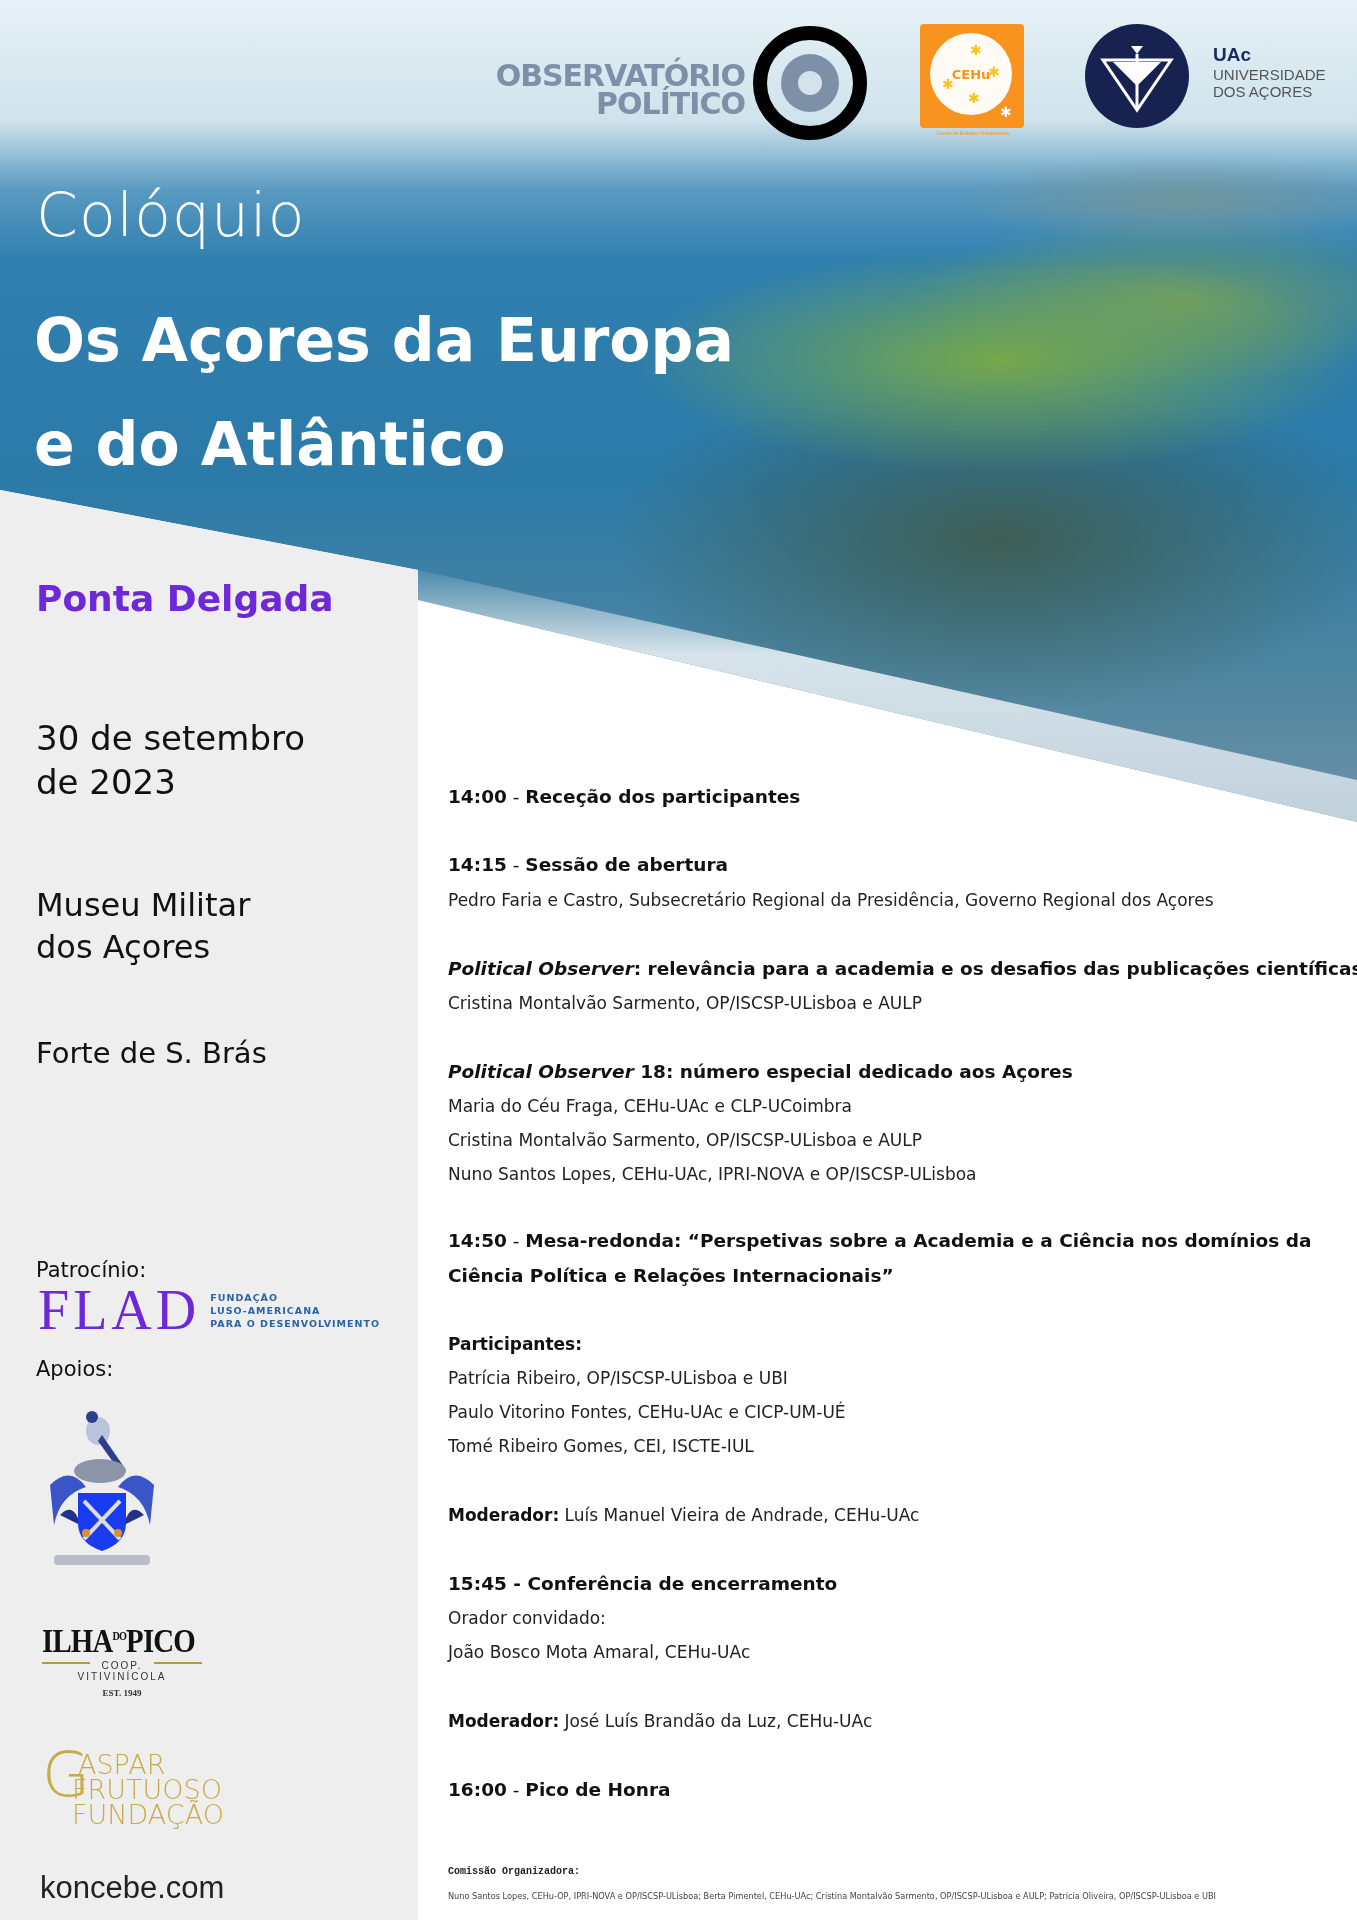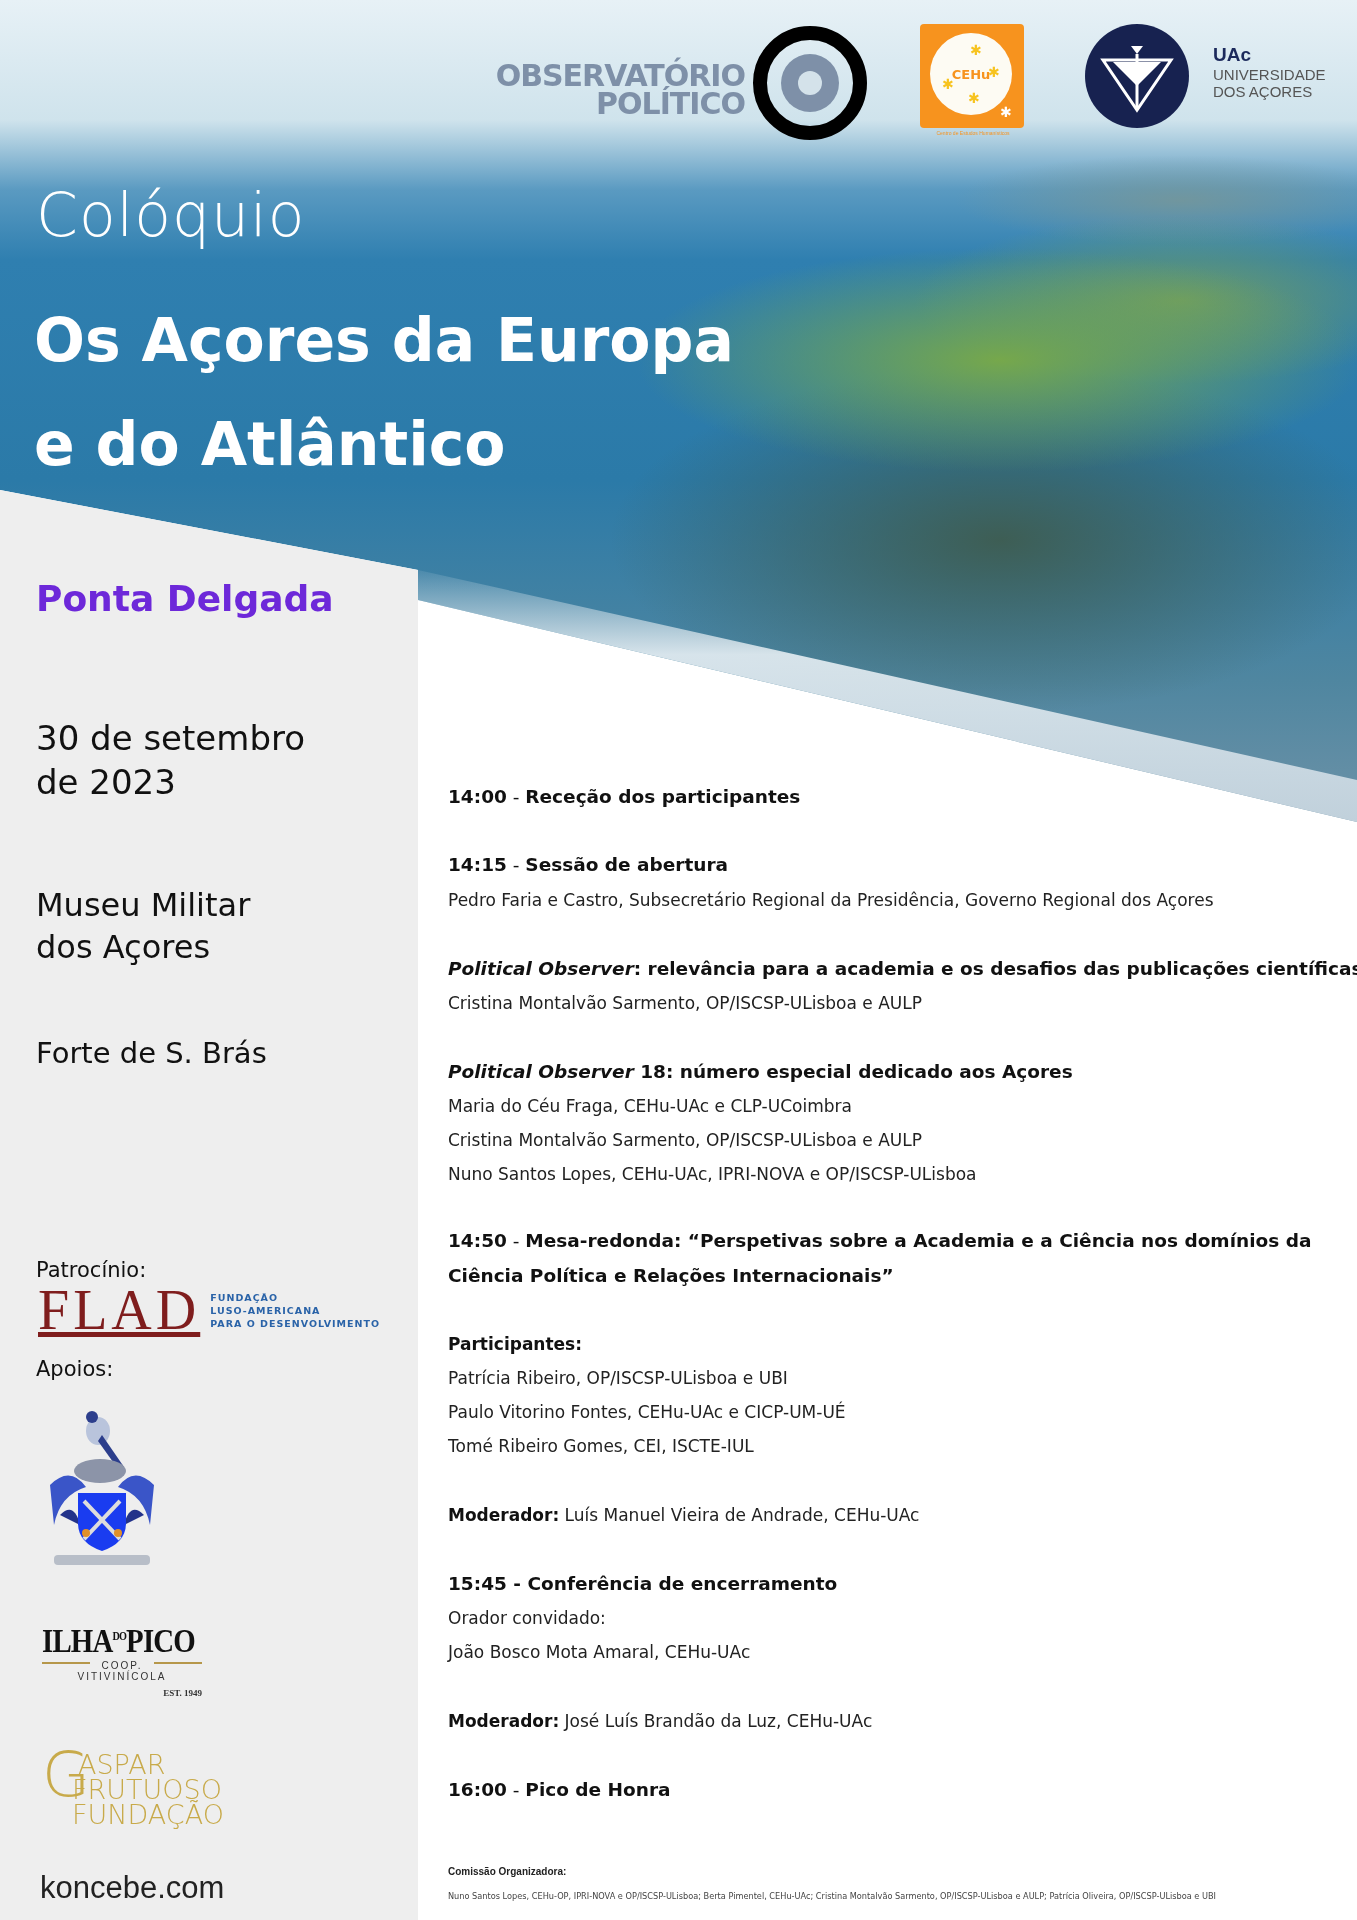--- a/index.html
+++ b/index.html
@@ -79,46 +79,46 @@
   }
 
   
   .l-city { position: absolute; left: 36px; top: 578px; font-family: "DejaVu Sans", sans-serif; font-weight: bold; font-size: 36px; color: #6d28d9; }
   .l-date { position: absolute; left: 36px; top: 708px; font-family: "DejaVu Sans", sans-serif; font-size: 34px; line-height: 44px; color: #111; margin-top: 8px; }
   .l-venue { position: absolute; left: 36px; top: 884px; font-family: "DejaVu Sans", sans-serif; font-size: 32px; line-height: 42px; color: #111; }
   .l-fort { position: absolute; left: 36px; top: 1036px; font-family: "DejaVu Sans", sans-serif; font-size: 29px; color: #111; }
   .l-label { position: absolute; left: 36px; font-family: "DejaVu Sans", sans-serif; font-size: 21px; color: #111; }
 
   .flad { position: absolute; left: 38px; top: 1278px; display: flex; align-items: center; }
-  .flad .big { font-family: "Liberation Serif", serif; font-size: 56px; color: #7f1d1d; letter-spacing: 4px; text-decoration: underline; }
+  .flad .big { font-family: "Liberation Serif", serif; font-size: 56px; color: #6d28d9; letter-spacing: 4px; }
   .flad .small { margin-left: 10px; font-family: "DejaVu Sans", sans-serif; font-weight: bold; font-size: 9.5px; line-height: 13px; color: #2a63a8; letter-spacing: 1px; }
 
   .crest { position: absolute; left: 40px; top: 1405px; width: 124px; height: 165px; }
 
   .pico { position: absolute; left: 42px; top: 1622px; width: 160px; text-align: center; }
   .pico .name { font-family: "Liberation Serif", serif; font-weight: bold; font-size: 34px; color: #111; letter-spacing: -1px; transform: scaleX(0.85); transform-origin: left; white-space: nowrap; text-align: left; }
   .pico .name small { font-size: 12px; vertical-align: super; }
   .pico .coop { font-size: 10px; color: #333; letter-spacing: 2px; margin-top: 0; }
-  .pico .est { font-family: "Liberation Serif", serif; font-weight: bold; font-size: 9px; color: #333; margin-top: 6px; text-align: right; }
+  .pico .est { font-family: "Liberation Serif", serif; font-weight: bold; font-size: 9px; color: #333; margin-top: 6px; }
   .pico .rule { position: absolute; top: 40px; height: 2px; width: 48px; background: #b6974a; }
 
   .gaspar { position: absolute; left: 42px; top: 1752px; font-family: "DejaVu Sans", sans-serif; color: #c8aa4a; }
   .gaspar .g { position: absolute; left: 0; top: -8px; font-size: 62px; line-height: 62px; font-weight: 200; }
   .gaspar .lines { position: absolute; left: 36px; top: 0; font-size: 27px; line-height: 25px; white-space: nowrap; font-weight: 200; }
 
   .site { position: absolute; left: 40px; top: 1870px; font-family: "Liberation Sans", sans-serif; font-size: 31px; color: #222; }
 
   
   .prog { position: absolute; left: 448px; font-family: "DejaVu Sans", sans-serif; font-size: 17px; color: #222; white-space: nowrap; }
   .prog.head { font-size: 18.5px; color: #111; }
   .prog b { font-weight: bold; color: #111; }
   .prog i { font-style: italic; }
   .prog.bold { font-weight: bold; color: #111; }
 
-  .comissao-title { position: absolute; left: 448px; top: 1866px; font-family: Liberation Sans, sans-serif; font-weight: bold; font-size: 10px; color: #222; }
+  .comissao-title { position: absolute; left: 448px; top: 1866px; font-family: Liberation Mono, monospace; font-weight: bold; font-size: 10px; color: #222; }
   .comissao-text { position: absolute; left: 448px; top: 1891px; font-family: "DejaVu Sans", sans-serif; font-size: 8.2px; color: #444; white-space: nowrap; }
 </style>
 </head>
 <body>
 
 <div class="hero"></div>
 <div class="hero-fade"></div>
 <div class="left-col"></div>
 
 <div class="logos">

